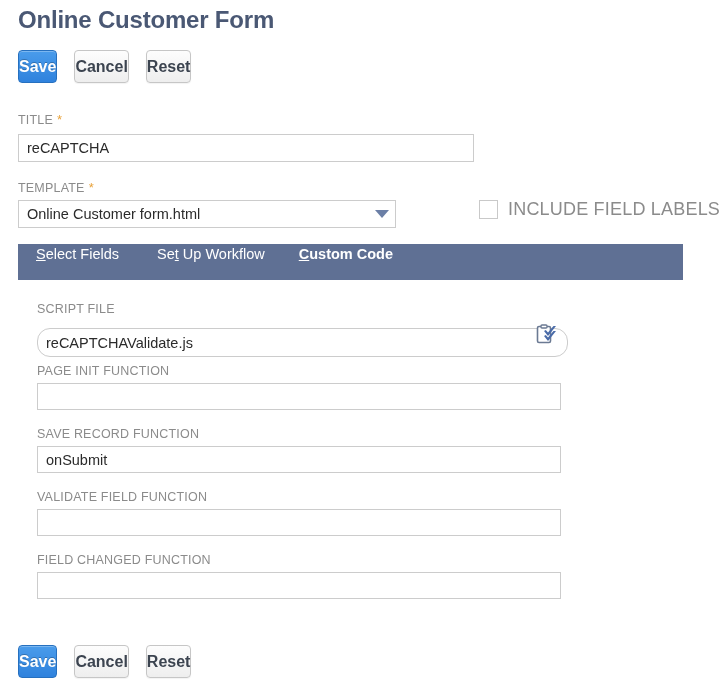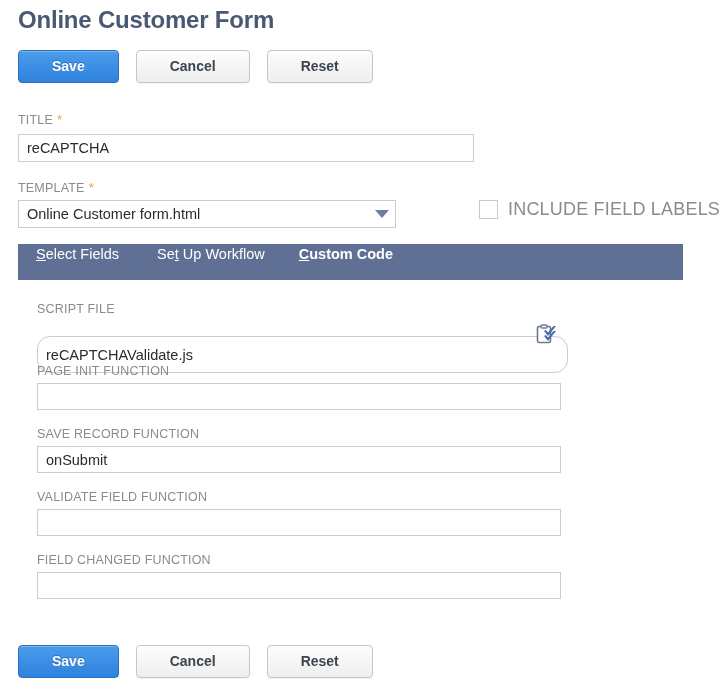--- a/index.html
+++ b/index.html
@@ -40,25 +40,25 @@
     position: absolute;
     left: 18px;
     display: flex;
     align-items: flex-start;
   }
   .btn-bar.top  { top: 50px; }
   .btn-bar.bottom { top: 645px; }
 
   .btn {
     font-family: "Liberation Sans", sans-serif;
-    font-size: 14px;
+    font-size: 16px;
     font-weight: bold;
     height: 33px;
     line-height: 31px;
-    padding: 0 33px;
+    padding: 0 0;
     border-radius: 4px;
     box-sizing: border-box;
     text-align: center;
     cursor: pointer;
     white-space: nowrap;
     margin-right: 17px;
     user-select: none;
   }
   .btn.primary {
     color: #ffffff;
@@ -244,21 +244,21 @@
 
   <div class="tabbar">
     <div class="tab" style="margin-left:18px;"><span class="ak">S</span><span>elect Fields</span></div>
     <div class="tab" style="margin-left:38px;"><span>Se</span><span class="ak">t</span><span> Up Workflow</span></div>
     <div class="tab active" style="margin-left:34px;"><span class="ak">C</span><span>ustom Code</span><span class="pointer"></span></div>
   </div>
 
   <div class="panel">
 
     <div class="field-label" style="left:37px; top:302px;">SCRIPT FILE</div>
-    <input class="text-input" style="left: 37px; top: 336px; width: 531px; height: 37px; border-radius: 13px;" value="reCAPTCHAValidate.js">
+    <input class="text-input" style="left: 37px; top: 328px; width: 531px; height: 29px; border-radius: 13px;" value="reCAPTCHAValidate.js">
     <div class="lookup-btn" style="left:535px; top:324px;">
       <svg width="22" height="22" viewBox="0 0 22 22" aria-hidden="true">
         <rect x="2.5" y="2.5" width="13" height="16" rx="1.5" fill="#ffffff" stroke="#6b7a93" stroke-width="1.6"></rect>
         <rect x="6" y="1" width="6" height="3" rx="1" fill="#ffffff" stroke="#6b7a93" stroke-width="1.4"></rect>
         <path d="M9 12 L13 17 L21 7 L18.5 7 L13 13.5 L10.8 11 Z" fill="#4a6ba8"></path>
         <path d="M9 7 L13 12 L21 2 L18.5 2 L13 8.5 L10.8 6 Z" fill="#4a6ba8"></path>
       </svg>
     </div>
 
     <div class="field-label" style="left:37px; top:364px;">PAGE INIT FUNCTION</div>

